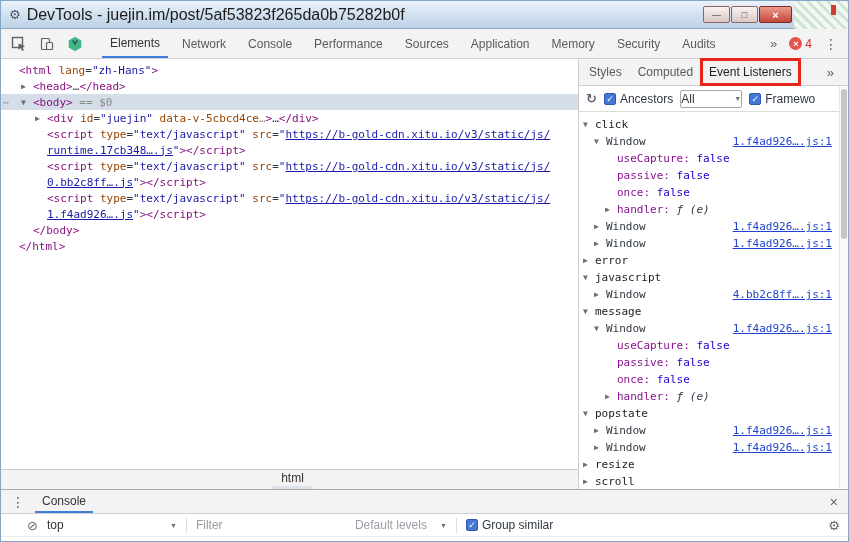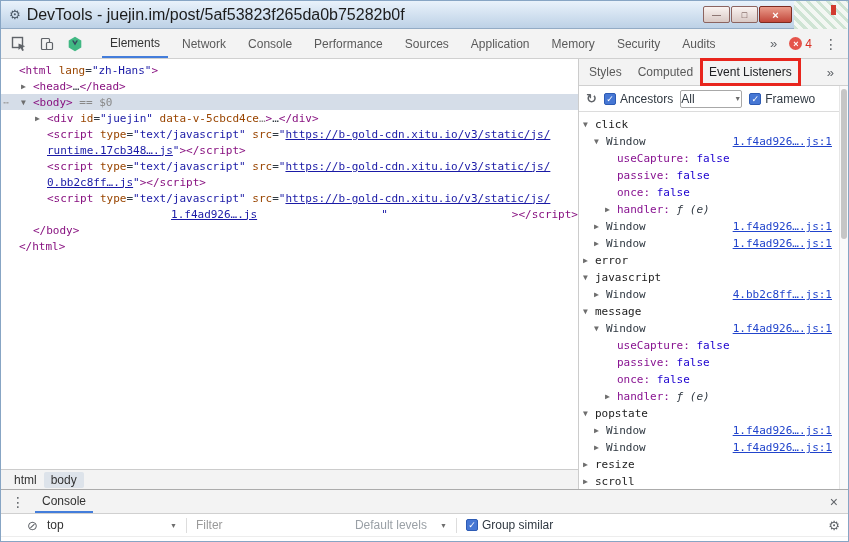--- a/index.html
+++ b/index.html
@@ -48,21 +48,21 @@
   .dom-line { display:flex; align-items:center; height:16px; white-space:pre; position:relative; }
   .dom-line.selected { background:#d5dde8; }
   .gutter { position:absolute; left:2px; color:#9a9a9a; font-size:10px; }
   .arrow { width:12px; flex:0 0 12px; color:#6e6e6e; font-size:8px; text-align:left; }
   .seg-tag { color:#881280; } .seg-attr { color:#994500; } .seg-val { color:#1a1aa6; }
   .seg-link { color:#1a1aa6; text-decoration:underline; }
   .seg-grey { color:#888; } .seg-plain { color:#303942; }
   span[class^="seg-"] { white-space:pre; }
 
   .breadcrumb { height:20px; background:#f3f3f3; border-top:1px solid #ccc;
-    display:flex; align-items:center; padding-left:6px; }
+    display:flex; align-items:center; padding-left:6px;flex-direction:column; }
   .crumb { padding:1px 7px; color:#333; }
   .crumb.selected { background:#dde3ea; border-radius:2px; }
 
   
   .sidebar { flex:1; display:flex; flex-direction:column; position:relative; background:#fff; }
   .sidebar-tabs { height:27px; background:#f3f3f3; border-bottom:1px solid #d0d0d0;
     display:flex; align-items:stretch; padding-left:2px; }
   .stabs-inner { display:flex; align-items:stretch; }
   .stab { padding:0 8px; display:flex; align-items:center; color:#5a5a5a; }
   .stab.active { color:#202124; }
@@ -175,21 +175,21 @@
       <div class="dom-view" id="dom-lines">
           <div class="dom-line" style="padding-left: 6px;"><span class="arrow"></span><span class="seg-tag">&lt;html </span><span class="seg-attr">lang</span><span class="seg-plain">=</span><span class="seg-val">"zh-Hans"</span><span class="seg-tag">&gt;</span></div>
           <div class="dom-line" style="padding-left: 20px;"><span class="arrow">▶</span><span class="seg-tag">&lt;head&gt;</span><span class="seg-plain">…</span><span class="seg-tag">&lt;/head&gt;</span></div>
           <div class="dom-line selected" style="padding-left: 20px;"><span class="gutter">⋯</span><span class="arrow">▼</span><span class="seg-tag">&lt;body&gt;</span><span class="seg-grey"> == $0</span></div>
           <div class="dom-line" style="padding-left: 34px;"><span class="arrow">▶</span><span class="seg-tag">&lt;div </span><span class="seg-attr">id</span><span class="seg-plain">=</span><span class="seg-val">"juejin"</span><span class="seg-plain"> </span><span class="seg-attr">data-v-5cbcd4ce</span><span class="seg-grey">…</span><span class="seg-tag">&gt;</span><span class="seg-plain">…</span><span class="seg-tag">&lt;/div&gt;</span></div>
           <div class="dom-line" style="padding-left: 34px;"><span class="arrow"></span><span class="seg-tag">&lt;script </span><span class="seg-attr">type</span><span class="seg-plain">=</span><span class="seg-val">"text/javascript"</span><span class="seg-plain"> </span><span class="seg-attr">src</span><span class="seg-plain">=</span><span class="seg-val">"</span><span class="seg-link">https://b-gold-cdn.xitu.io/v3/static/js/</span></div>
           <div class="dom-line" style="padding-left: 34px;"><span class="arrow"></span><span class="seg-link">runtime.17cb348….js</span><span class="seg-val">"</span><span class="seg-tag">&gt;&lt;/script&gt;</span></div>
           <div class="dom-line" style="padding-left: 34px;"><span class="arrow"></span><span class="seg-tag">&lt;script </span><span class="seg-attr">type</span><span class="seg-plain">=</span><span class="seg-val">"text/javascript"</span><span class="seg-plain"> </span><span class="seg-attr">src</span><span class="seg-plain">=</span><span class="seg-val">"</span><span class="seg-link">https://b-gold-cdn.xitu.io/v3/static/js/</span></div>
           <div class="dom-line" style="padding-left: 34px;"><span class="arrow"></span><span class="seg-link">0.bb2c8ff….js</span><span class="seg-val">"</span><span class="seg-tag">&gt;&lt;/script&gt;</span></div>
           <div class="dom-line" style="padding-left: 34px;"><span class="arrow"></span><span class="seg-tag">&lt;script </span><span class="seg-attr">type</span><span class="seg-plain">=</span><span class="seg-val">"text/javascript"</span><span class="seg-plain"> </span><span class="seg-attr">src</span><span class="seg-plain">=</span><span class="seg-val">"</span><span class="seg-link">https://b-gold-cdn.xitu.io/v3/static/js/</span></div>
-          <div class="dom-line" style="padding-left: 34px; justify-content: space-between;"><span class="arrow"></span><span class="seg-link">1.f4ad926….js</span><span class="seg-val">"</span><span class="seg-tag">&gt;&lt;/script&gt;</span></div>
+          <div class="dom-line" style="padding-left: 34px;"><span class="arrow"></span><span class="seg-link">1.f4ad926….js</span><span class="seg-val">"</span><span class="seg-tag">&gt;&lt;/script&gt;</span></div>
           <div class="dom-line" style="padding-left: 20px;"><span class="arrow"></span><span class="seg-tag">&lt;/body&gt;</span></div>
           <div class="dom-line" style="padding-left: 6px;"><span class="arrow"></span><span class="seg-tag">&lt;/html&gt;</span></div>
         </div>
       <div class="breadcrumb" id="breadcrumb">
           <span class="crumb">html</span>
           <span class="crumb selected">body</span>
         </div>
     </div>
 
     <div class="sidebar">

